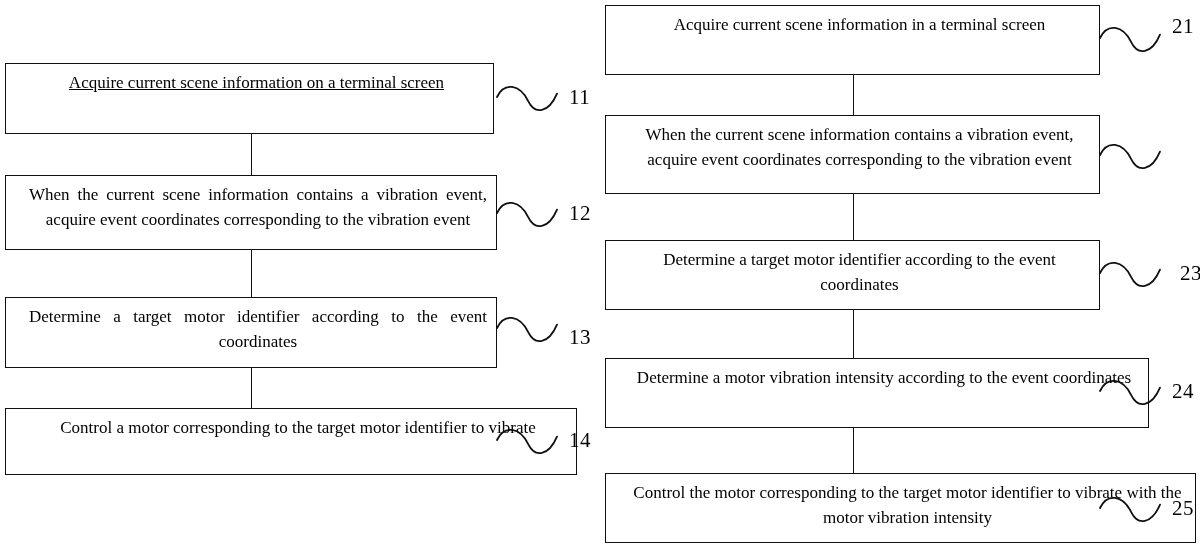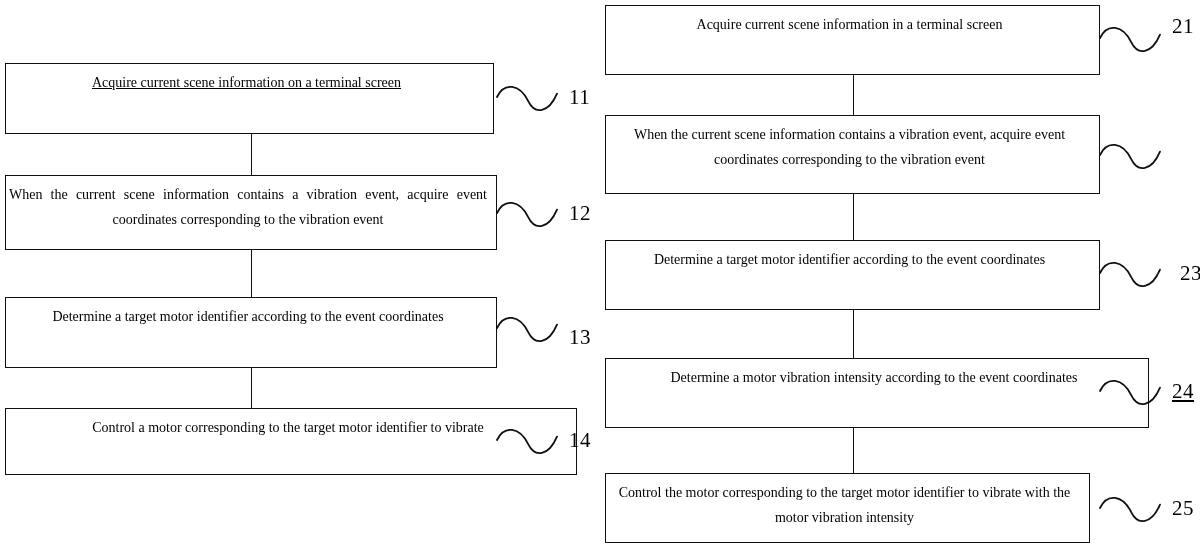--- a/index.html
+++ b/index.html
@@ -14,23 +14,23 @@
     background: #ffffff;
     overflow: hidden;
     font-family: "Liberation Serif", "DejaVu Serif", serif;
   }
   .flow-box {
     position: absolute;
     box-sizing: border-box;
     border: 1.6px solid #101010;
     background: #ffffff;
     color: #000000;
-    font-size: 14px;
+    font-size: 17px;
     line-height: 25px;
-    padding: 6px 9px 4px 3px;
+    padding: 6px 9px 4px 23px;
   }
   .flow-box.justify {
     text-align: justify;
     text-align-last: center;
   }
   .flow-box.centered {
     text-align: center;
   }
   .connector {
     position: absolute;
@@ -115,22 +115,22 @@
           <path d="M 0,17 C 7.199999999999999,1.7000000000000002 22.8,4.08 31.200000000000003,21.08 C 37.8,34.68 51.6,33.32 60,13.600000000000001" fill="none" stroke="#101010" stroke-width="1.8" stroke-linecap="round"></path>
         </svg>
       </div>
       <div class="step-label" style="left: 1173px; top: 263px; margin-left: 7px;">23</div>
       <div class="flow-box centered" style="left: 605px; top: 358px; width: 544px; height: 70px;">Determine a motor vibration intensity according to the event coordinates</div>
       <div class="squiggle" style="left: 1100px; top: 374px;">
         <svg width="60" height="34" viewBox="0 0 60 34">
           <path d="M 0,17 C 7.199999999999999,1.7000000000000002 22.8,4.08 31.200000000000003,21.08 C 37.8,34.68 51.6,33.32 60,13.600000000000001" fill="none" stroke="#101010" stroke-width="1.8" stroke-linecap="round"></path>
         </svg>
       </div>
-      <div class="step-label" style="left: 1172px; top: 381px; text-decoration: underline;">24</div>
-      <div class="flow-box centered" style="left: 605px; top: 473px; width: 485px; height: 70px;">Control the motor corresponding to the target motor identifier to vibrate with the motor vibration intensity</div>
+      <div class="step-label" style="left: 1172px; top: 381px;">24</div>
+      <div class="flow-box centered" style="left: 605px; top: 473px; width: 591px; height: 70px;">Control the motor corresponding to the target motor identifier to vibrate with the motor vibration intensity</div>
       <div class="squiggle" style="left: 1100px; top: 491px;">
         <svg width="60" height="34" viewBox="0 0 60 34">
           <path d="M 0,17 C 7.199999999999999,1.7000000000000002 22.8,4.08 31.200000000000003,21.08 C 37.8,34.68 51.6,33.32 60,13.600000000000001" fill="none" stroke="#101010" stroke-width="1.8" stroke-linecap="round"></path>
         </svg>
       </div>
       <div class="step-label" style="left: 1172px; top: 498px;">25</div>
     </div>
 </div>
 
 </body></html>

